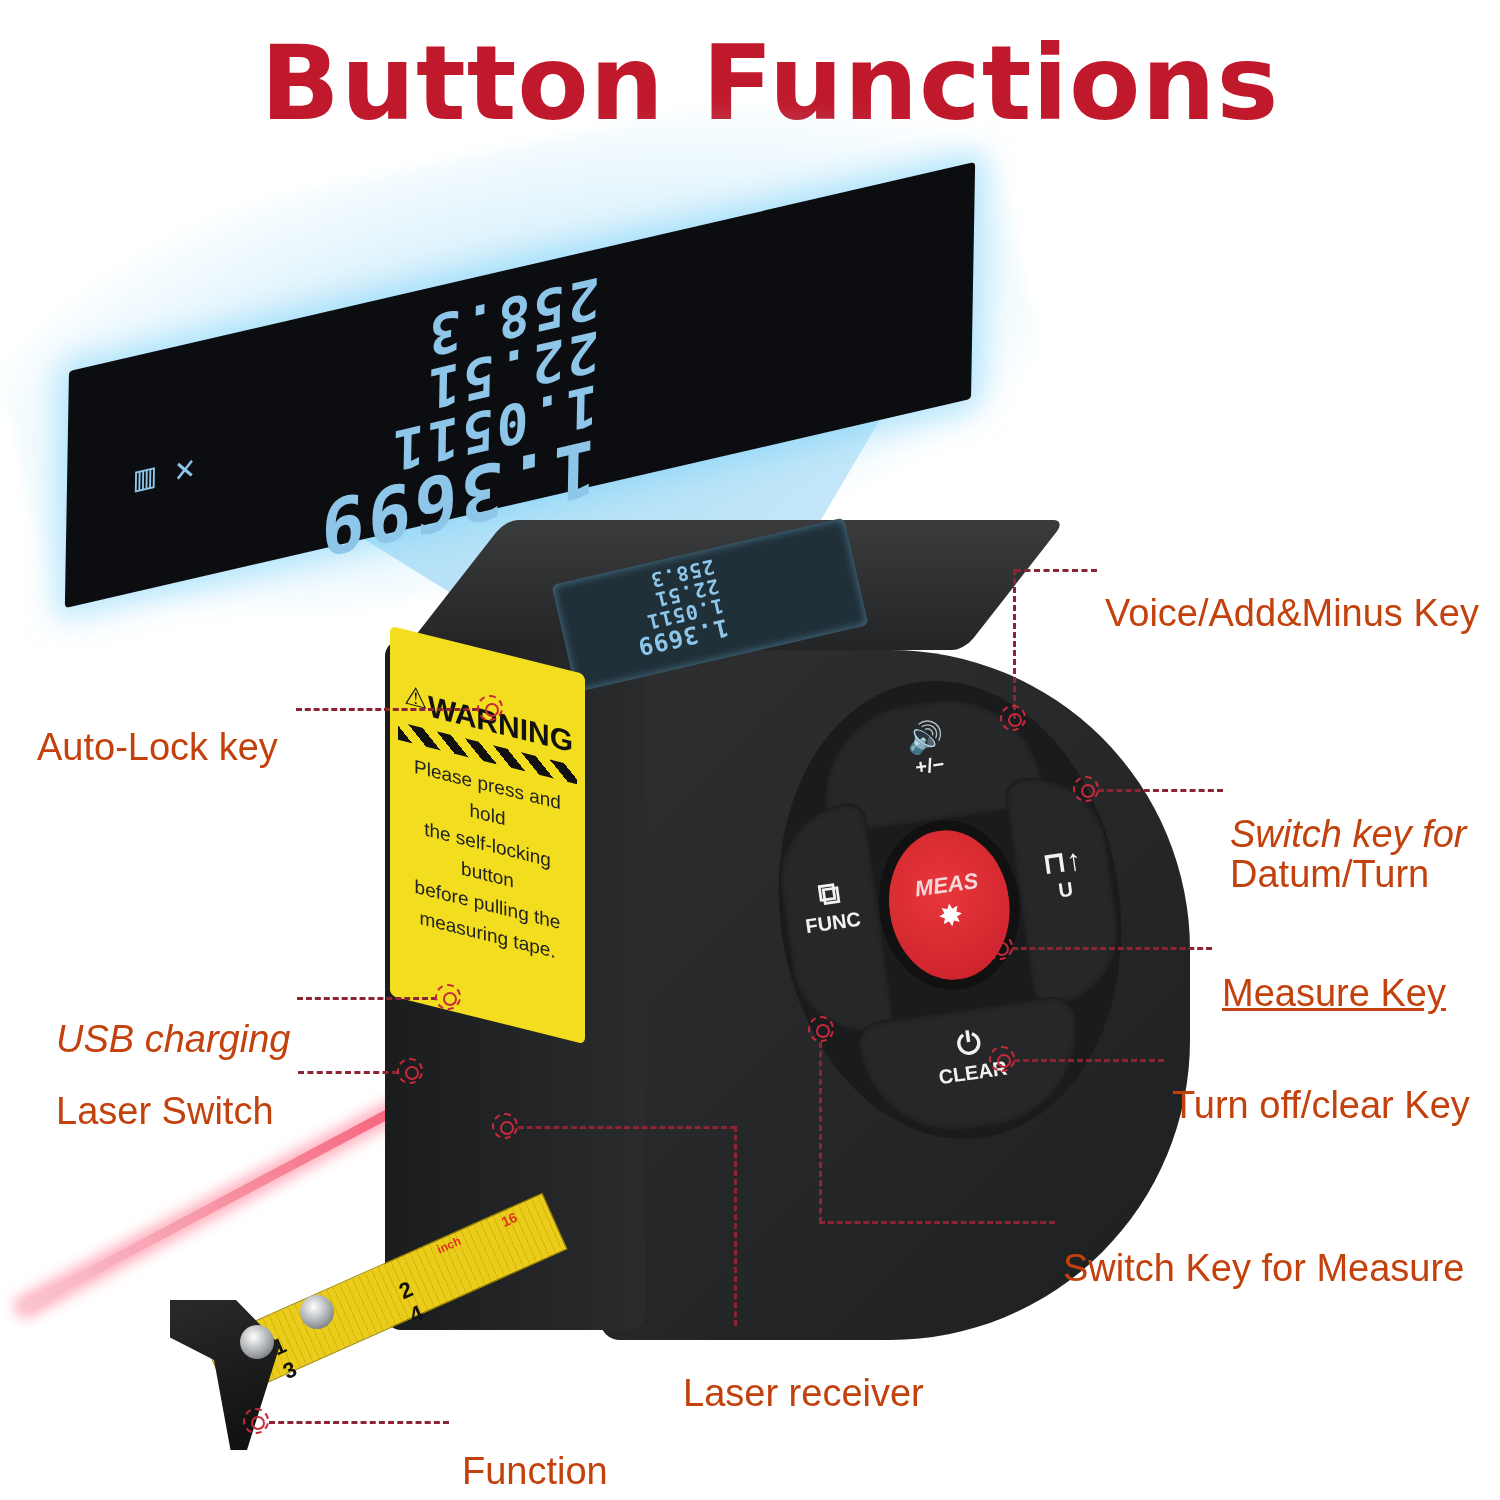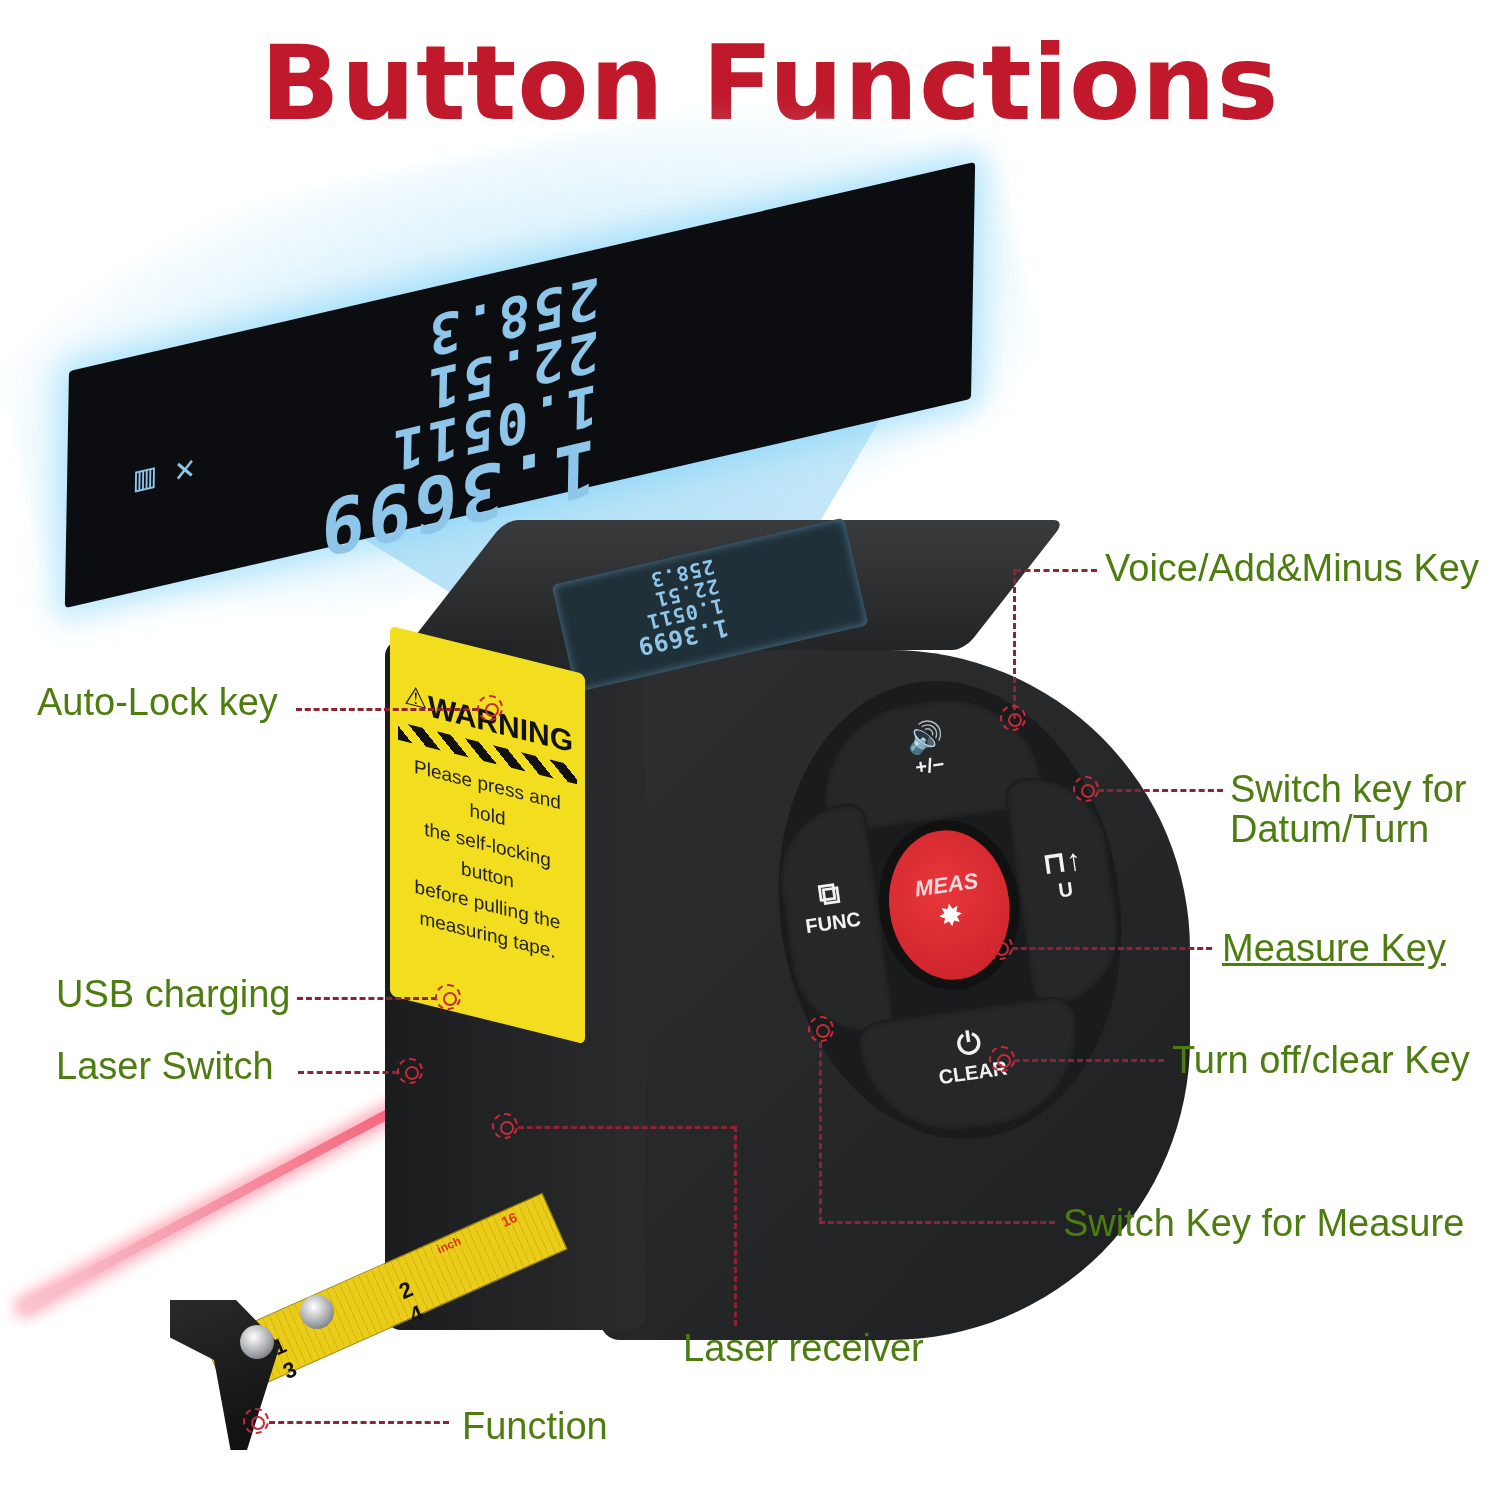--- a/index.html
+++ b/index.html
@@ -126,21 +126,21 @@
 
   .laser {
     position: absolute; left: -40px; top: 1060px; width: 520px; height: 10px;
     background: linear-gradient(90deg, rgba(230,30,70,0.25), rgba(245,60,90,0.9));
     box-shadow: 0 0 14px 6px rgba(255,80,110,0.45);
     transform: rotate(-28deg); transform-origin: 100% 50%;
     border-radius: 6px;
   }
 
   
-  .callout { position: absolute; font-size: 38px; color: #4d7c0f; white-space: nowrap; line-height: 40px; }
+  .callout { position: absolute; font-size: 38px; color: #c2410c; white-space: nowrap; line-height: 40px; margin-top: 45px; }
   .line { position: absolute; border-color: #8d2433; border-style: dashed; border-width: 0; }
   .hline { border-top-width: 3px; height: 0; }
   .vline { border-left-width: 3px; width: 0; }
   .dot {
     position: absolute; width: 26px; height: 26px; border-radius: 50%;
     border: 2px dashed #c62a3a; margin-left: -13px; margin-top: -13px;
   }
   .dot::after {
     content: ""; position: absolute; left: 6px; top: 6px; width: 10px; height: 10px;
     border-radius: 50%; border: 2px solid #c62a3a;
@@ -224,41 +224,41 @@
 <div class="rivet" style="left:300px;top:1295px;"></div>
 <div class="rivet" style="left:240px;top:1325px;"></div>
 
 <div class="line hline" style="left:1015px;top:569px;width:82px;"></div>
 <div class="line vline" style="left:1013px;top:569px;height:150px;"></div>
 <div class="dot" style="left:1013px;top:718px;"></div>
 <div class="callout" style="left:1105px;top:548px;">Voice/Add&amp;Minus Key</div>
 
 <div class="line hline" style="left:1098px;top:789px;width:125px;"></div>
 <div class="dot" style="left:1086px;top:789px;"></div>
-<div class="callout" style="left:1230px;top:769px;">Switch key for</div>
+<div class="callout" style="left:1230px;top:769px;font-style:italic;">Switch key for</div>
 <div class="callout" style="left:1230px;top:809px;">Datum/Turn</div>
 
 <div class="line hline" style="left:1012px;top:947px;width:200px;"></div>
 <div class="dot" style="left:1000px;top:947px;"></div>
 <div class="callout" style="left:1222px;top:928px;text-decoration:underline;">Measure Key</div>
 
 <div class="line hline" style="left:1014px;top:1059px;width:150px;"></div>
 <div class="dot" style="left:1002px;top:1059px;"></div>
 <div class="callout" style="left:1172px;top:1040px;">Turn off/clear Key</div>
 
 <div class="dot" style="left:821px;top:1029px;"></div>
 <div class="line vline" style="left:819px;top:1042px;height:181px;"></div>
 <div class="line hline" style="left:819px;top:1221px;width:236px;"></div>
 <div class="callout" style="left:1063px;top:1203px;">Switch Key for Measure</div>
 
 <div class="callout" style="left:37px;top:682px;">Auto-Lock key</div>
 <div class="line hline" style="left:296px;top:708px;width:182px;"></div>
 <div class="dot" style="left:490px;top:708px;"></div>
 
-<div class="callout" style="left:56px;top:974px;">USB charging</div>
+<div class="callout" style="left:56px;top:974px;font-style:italic;">USB charging</div>
 <div class="line hline" style="left:297px;top:997px;width:140px;"></div>
 <div class="dot" style="left:448px;top:997px;"></div>
 
 <div class="callout" style="left:56px;top:1046px;">Laser Switch</div>
 <div class="line hline" style="left:298px;top:1071px;width:100px;"></div>
 <div class="dot" style="left:410px;top:1071px;"></div>
 
 <div class="dot" style="left:505px;top:1126px;"></div>
 <div class="line hline" style="left:518px;top:1126px;width:218px;"></div>
 <div class="line vline" style="left:734px;top:1126px;height:200px;"></div>

